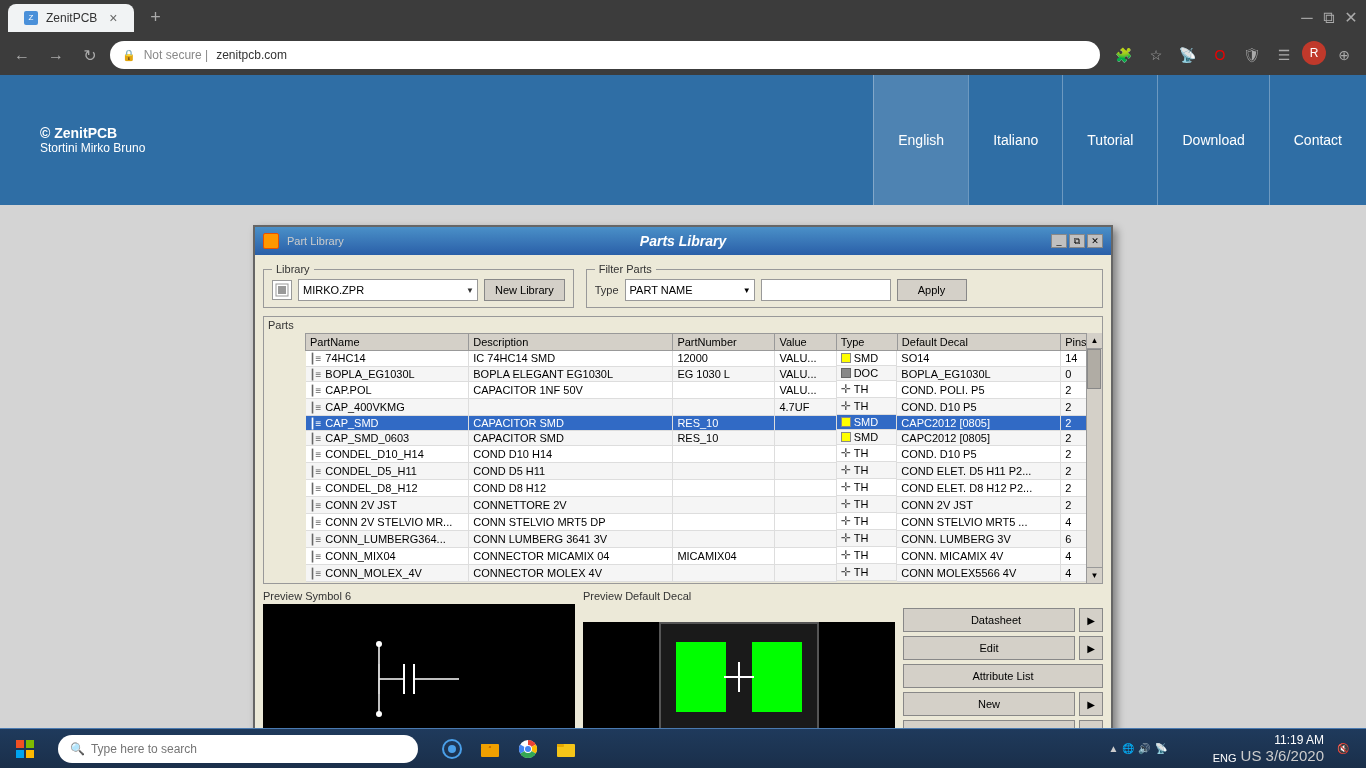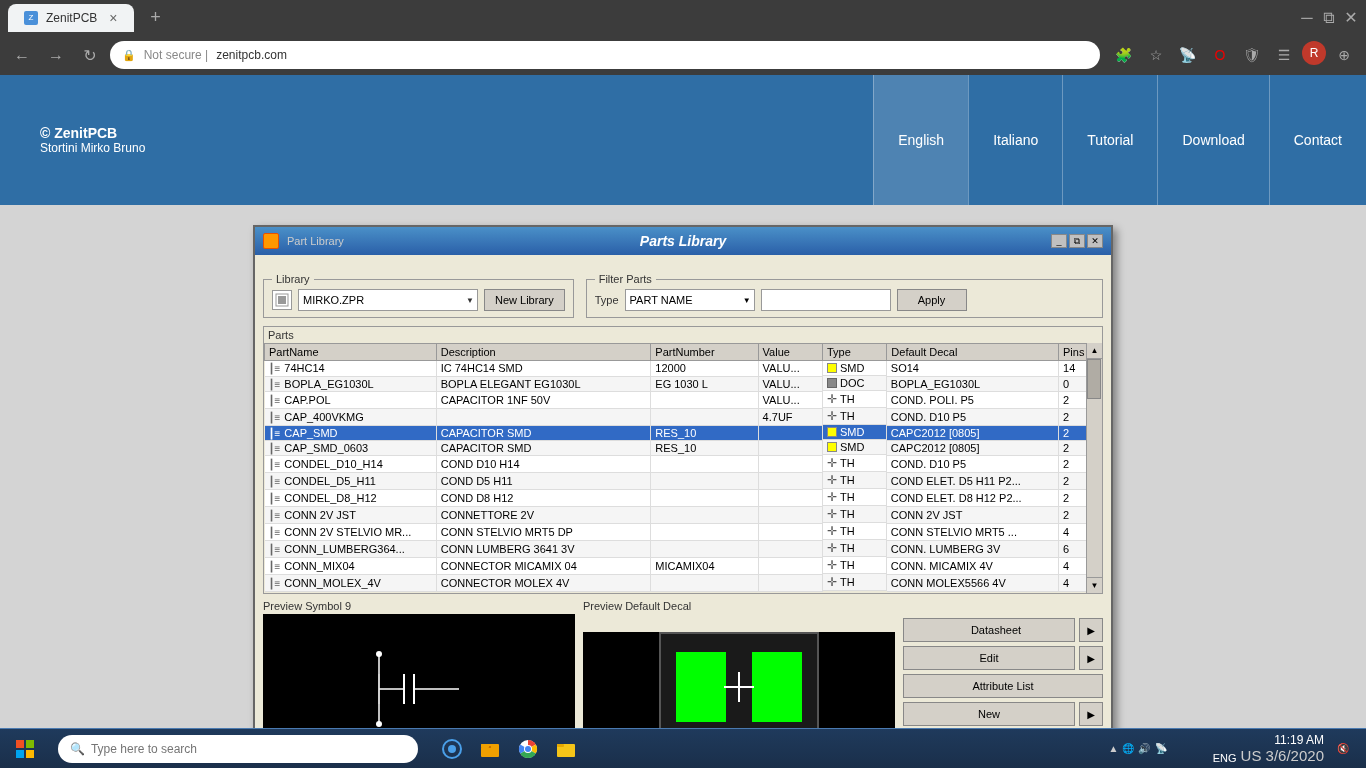--- a/index.html
+++ b/index.html
@@ -36,21 +36,21 @@
     .window { background: #ece9d8; border: 2px solid #666; width: 860px; box-shadow: 4px 4px 8px rgba(0,0,0,0.4); }
     .window-titlebar { background: linear-gradient(to bottom, #4a90c8, #2a5fa8); height: 28px; display: flex; align-items: center; padding: 0 8px; }
     .window-title-icon { width: 16px; height: 16px; background: #ff9800; border: 1px solid #e65100; border-radius: 2px; margin-right: 8px; }
     .window-title-center { font-size: 14px; font-weight: bold; color: white; font-style: italic; position: absolute; left: 50%; transform: translateX(-50%); pointer-events: none; }
     .window-title-buttons { display: flex; gap: 2px; }
     .win-title-btn { width: 16px; height: 14px; background: #c0c0c0; border: 1px solid #888; font-size: 9px; display: flex; align-items: center; justify-content: center; cursor: pointer; }
 
     .window-body { padding: 8px; }
 
     
-    .library-filter-row { display: flex; gap: 12px; margin-bottom: 8px; margin-top: 10px; }
+    .library-filter-row { display: flex; gap: 12px; margin-bottom: 8px; }
     .fieldset { border: 1px solid #999; padding: 4px 8px 6px; }
     .fieldset legend { font-size: 11px; color: #333; padding: 0 4px; }
     .library-field { display: flex; align-items: center; gap: 6px; }
     .lib-icon { width: 20px; height: 20px; border: 1px solid #999; background: white; display: flex; align-items: center; justify-content: center; font-size: 10px; color: #333; }
     .lib-select { width: 180px; height: 22px; border: 1px solid #999; background: white; font-size: 11px; padding: 0 4px; appearance: none; -webkit-appearance: none; }
     .lib-select-wrapper { position: relative; display: inline-block; }
     .lib-select-wrapper::after { content: '▼'; position: absolute; right: 4px; top: 50%; transform: translateY(-50%); font-size: 8px; color: #333; pointer-events: none; }
     .btn { background: #d4d0c8; border: 1px solid #888; padding: 2px 10px; font-size: 11px; cursor: pointer; height: 22px; min-width: 60px; }
 
     .filter-field { display: flex; align-items: center; gap: 6px; }
@@ -62,21 +62,21 @@
     .parts-section { border: 1px solid #999; margin-bottom: 6px; }
     .parts-label { font-size: 11px; color: #333; padding: 2px 4px; background: #ece9d8; }
     table { width: 100%; border-collapse: collapse; font-size: 11px; }
     table thead th { background: #d4d0c8; border: 1px solid #999; padding: 2px 4px; text-align: left; font-size: 11px; font-weight: normal; white-space: nowrap; }
     table tbody tr { cursor: pointer; }
     table tbody tr:nth-child(odd) { background: white; }
     table tbody tr:nth-child(even) { background: #f5f5f5; }
     table tbody tr.selected { background: #316ac5; color: white; }
     table tbody tr.selected td { color: white; }
     table tbody td { border-bottom: 1px solid #ddd; border-right: 1px solid #ddd; padding: 1px 4px; white-space: nowrap; overflow: hidden; max-width: 150px; text-overflow: ellipsis; }
-    .table-wrapper { position: relative; overflow: hidden; height: 250px; }
+    .table-wrapper { position: relative; overflow: hidden; height: 250px; margin-left: 41px; }
     .scrollbar { position: absolute; right: 0; top: 0; width: 16px; height: 100%; background: #d4d0c8; border-left: 1px solid #999; display: flex; flex-direction: column; }
     .scroll-up { height: 16px; background: #d4d0c8; border-bottom: 1px solid #999; display: flex; align-items: center; justify-content: center; cursor: pointer; font-size: 8px; }
     .scroll-track { flex: 1; position: relative; }
     .scroll-thumb { width: 14px; background: #b0aca4; border: 1px solid #888; height: 40px; position: absolute; top: 0; left: 0; }
     .scroll-down { height: 16px; background: #d4d0c8; border-top: 1px solid #999; display: flex; align-items: center; justify-content: center; cursor: pointer; font-size: 8px; }
     .preview-label { font-size: 11px; color: #333; margin-bottom: 2px; }
 
     
     .symbol-preview-area { background: black; width: 100%; height: 150px; }
     .decal-preview-area { background: black; width: 100%; height: 150px; position: relative; }
@@ -419,21 +419,21 @@
                 <div class="scroll-thumb"></div>
               </div>
               <div class="scroll-down">▼</div>
             </div>
           </div>
         </div>
 
         <div style="display:flex;gap:8px;margin-bottom:4px;">
 
           <div style="flex:1;">
-            <div class="preview-label">Preview Symbol 9</div>
+            <div class="preview-label">Preview Symbol 6</div>
             <div class="symbol-preview-area">
               <svg width="100%" height="150" viewBox="0 0 240 150" style="display:block;">
 
                 <rect width="240" height="150" fill="black"></rect>
 
                 <g fill="#1a3a1a" opacity="0.5">
                 </g>
 
                 <line x1="80" y1="75" x2="105" y2="75" stroke="white" stroke-width="1.5"></line>
 

